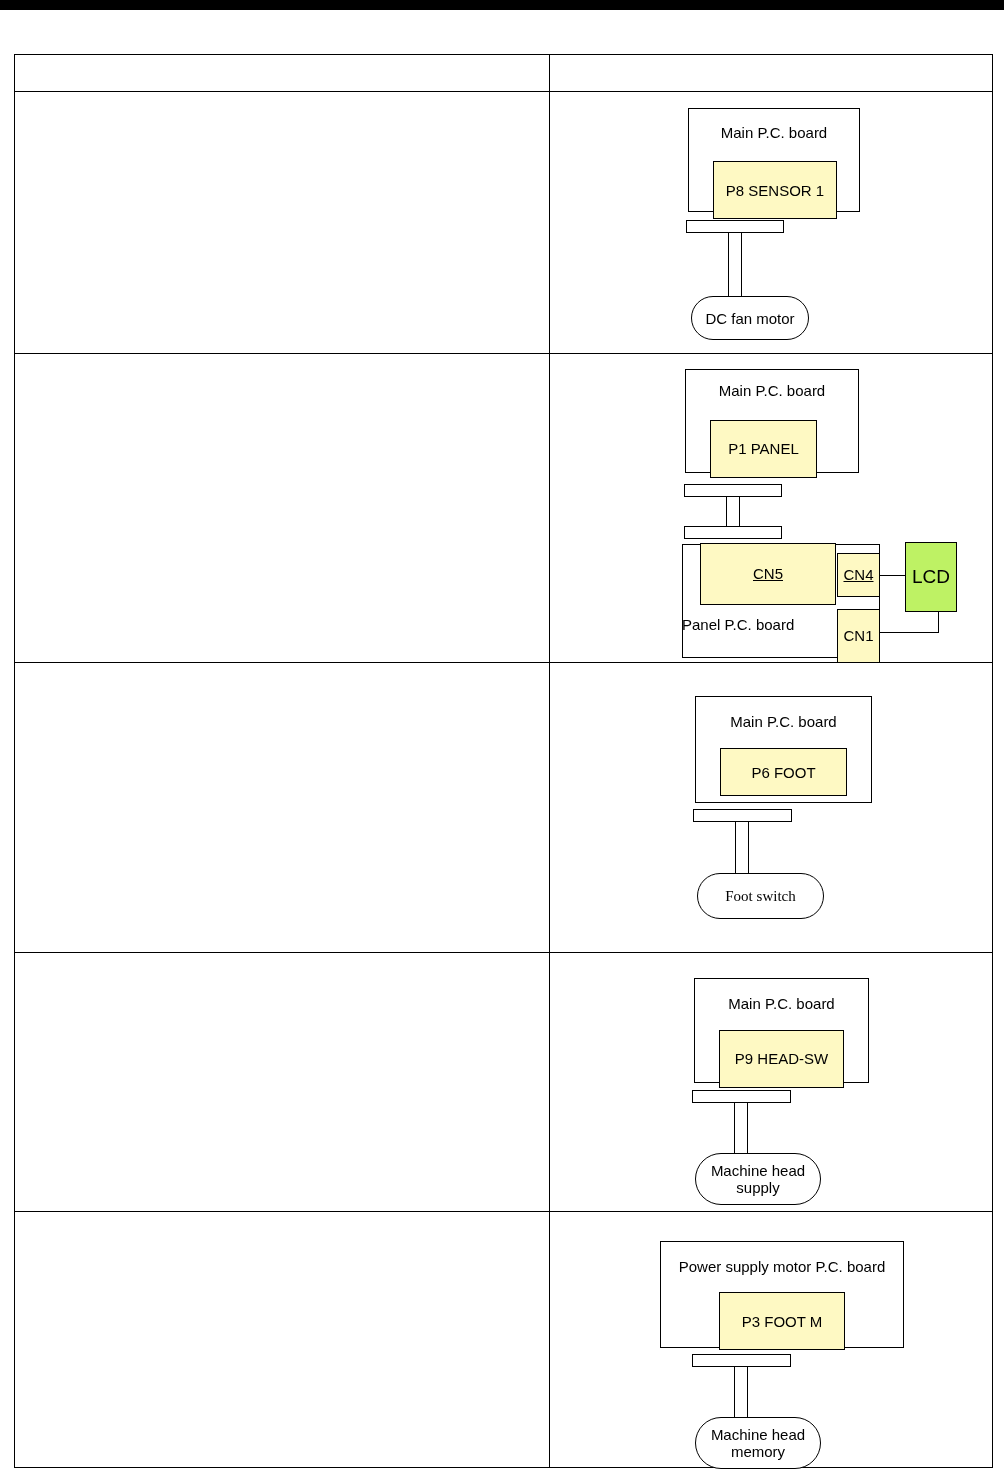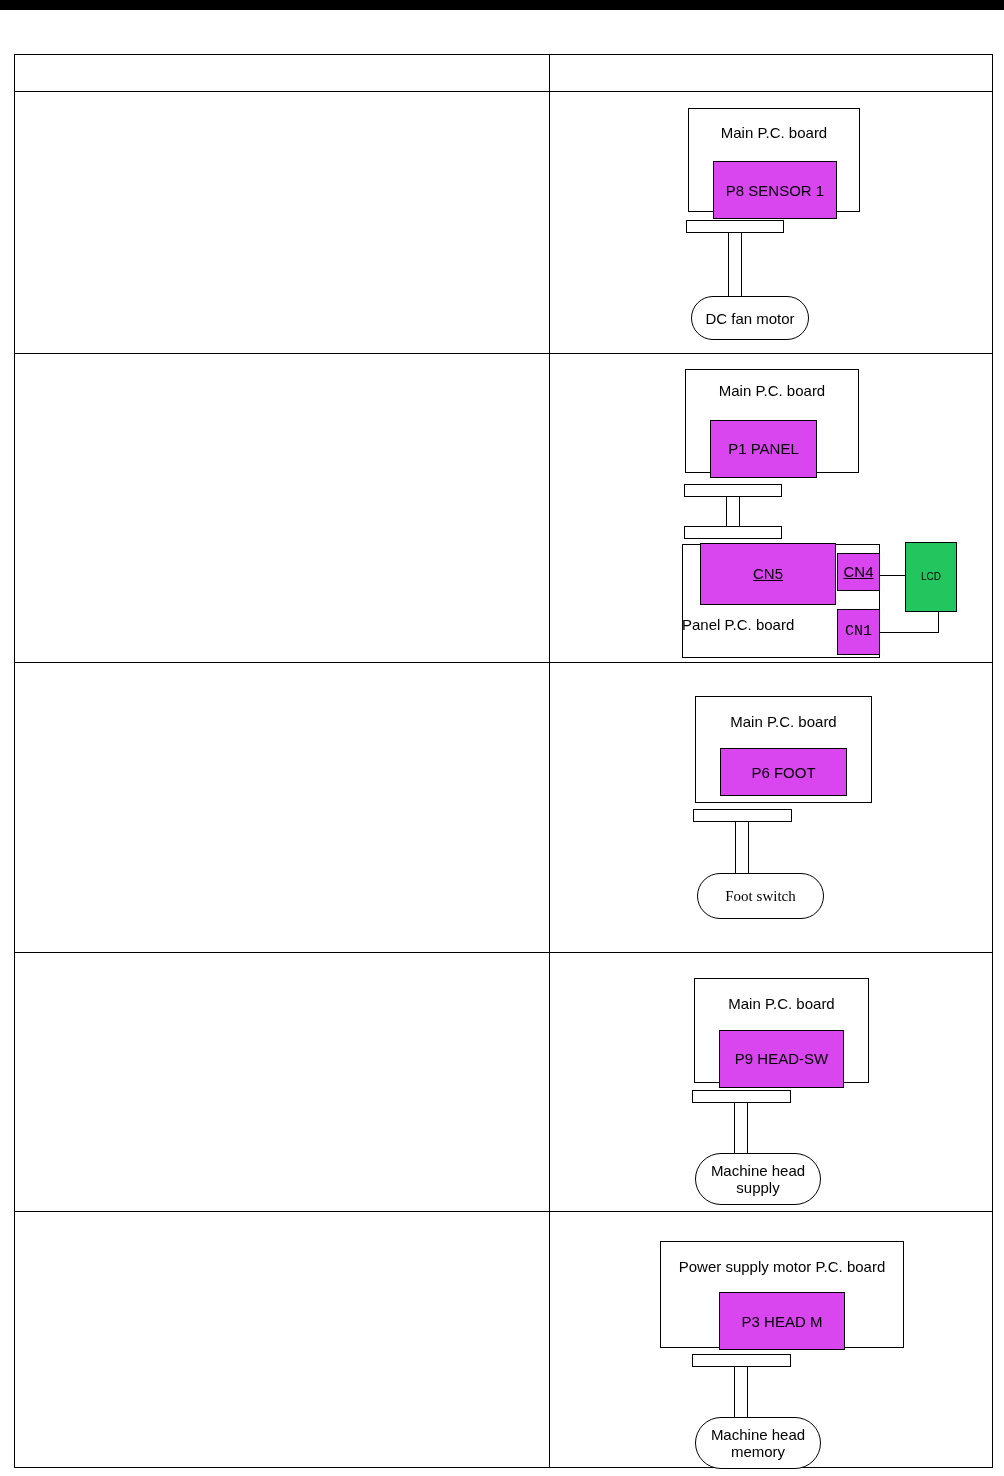--- a/index.html
+++ b/index.html
@@ -66,21 +66,21 @@
     left: 0;
     width: 100%;
     text-align: center;
     font-size: 15px;
     line-height: 17px;
     white-space: nowrap;
   }
   .port {
     position: absolute;
     border: 1.6px solid #000000;
-    background: #d946ef;
+    background: #fef9c3;
     box-sizing: border-box;
     display: flex;
     align-items: center;
     justify-content: center;
     font-size: 15px;
     white-space: nowrap;
     z-index: 3;
   }
   .connector {
     position: absolute;
@@ -119,26 +119,26 @@
   }
   .wire-v {
     position: absolute;
     border-left: 1.5px solid #000000;
     width: 0;
     z-index: 2;
   }
   .plain-box {
     position: absolute;
     border: 1.6px solid #000000;
-    background: #22c55e;
+    background: #bef264;
     box-sizing: border-box;
     display: flex;
     align-items: center;
     justify-content: center;
-    font-size: 10px;
+    font-size: 19px;
     z-index: 3;
   }
 </style>
 </head>
 <body>
 
 <div class="top-band"></div>
 
 <table class="conn-table">
   <tbody>
@@ -176,22 +176,22 @@
           <div class="port" style="left:160px; top:66px; width:107px; height:58px;">P1  PANEL</div>
 
           <div class="cable" style="left:176px; top:135px; width:14px; height:45px;"></div>
           <div class="connector" style="left:134px; top:130px; width:98px; height:13px;"></div>
           <div class="connector" style="left:134px; top:172px; width:98px; height:13px;"></div>
 
           <div class="board" style="left:132px; top:190px; width:198px; height:114px;"></div>
           <div class="board-label" style="left:132px; top:262px; width:170px; text-align:left;">Panel P.C. board</div>
           <div class="port" style="left:150px; top:189px; width:136px; height:62px;text-decoration:underline;">CN5</div>
 
-          <div class="port" style="left:287px; top:199px; width:43px; height:38px;text-decoration:underline;">CN4</div>
-          <div class="port" style="left:287px; top:255px; width:43px; height:46px;font-family:Liberation Mono, monospace;">CN1</div>
+          <div class="port" style="left:287px; top:199px; width:43px; height:44px;text-decoration:underline;">CN4</div>
+          <div class="port" style="left:287px; top:255px; width:43px; height:54px;">CN1</div>
 
           <div class="plain-box" style="left:355px; top:188px; width:52px; height:70px;">LCD</div>
 
           <div class="wire-h" style="left:329px; top:221px; width:28px;"></div>
 
           <div class="wire-h" style="left:329px; top:278px; width:60px;"></div>
           <div class="wire-v" style="left:388px; top:256px; height:23px;"></div>
 
         </div>
       </td>
@@ -236,21 +236,21 @@
       </td>
     </tr>
 
     <tr style="height:255px;">
       <td class="col-desc cell-empty"></td>
       <td class="col-diag">
         <div class="diagram">
 
           <div class="board" style="left:110px; top:29px; width:244px; height:107px;"></div>
           <div class="board-label" style="left:110px; top:46px; width:244px;">Power supply motor P.C. board</div>
-          <div class="port" style="left:169px; top:80px; width:126px; height:58px;">P3 HEAD M</div>
+          <div class="port" style="left:169px; top:80px; width:126px; height:58px;">P3 FOOT M</div>
 
           <div class="cable" style="left:184px; top:147px; width:14px; height:66px;"></div>
           <div class="connector" style="left:142px; top:142px; width:99px; height:13px;"></div>
 
           <div class="device" style="left:145px; top:205px; width:126px; height:52px; flex-direction:column;">
             <span>Machine head</span>
             <span>memory</span>
           </div>
 
         </div>

